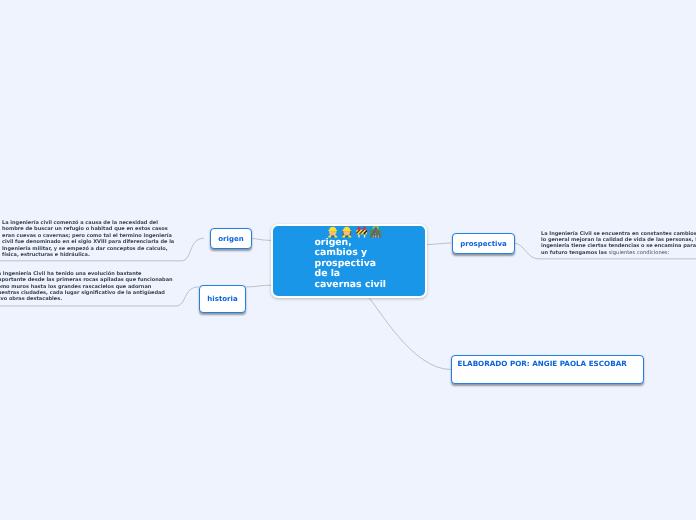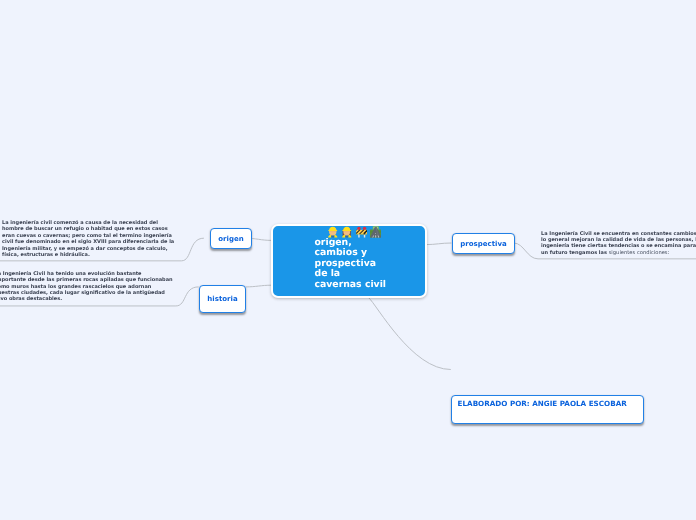--- a/index.html
+++ b/index.html
@@ -115,21 +115,21 @@
   </div>
 
   <div class="node leaf" style="left:199px;top:277px;width:47px;height:28px;margin-top:8px;">
     <span>historia</span>
   </div>
 
   <div class="node leaf" style="left:452px;top:233px;width:63px;height:21px;">
     <span>prospectiva</span>
   </div>
 
-  <div class="node leaf author" style="left:451px;top:354.6px;width:193px;height:29.5px;margin-top:40px;">
+  <div class="node leaf author" style="left:451px;top:354.6px;width:193px;height:29.5px;">
     <div>
       <div>ELABORADO POR: ANGIE PAOLA ESCOBAR</div>
     </div>
   </div>
 
   <div class="note" style="left:2px;top:220px;">
     <div>La ingeniería civil comenzó a causa de la necesidad del</div>
     <div>hombre de buscar un refugio o habitad que en estos casos</div>
     <div>eran cuevas o cavernas; pero como tal el termino ingeniería</div>
     <div>civil fue denominado en el siglo XVIII para diferenciarla de la</div>

